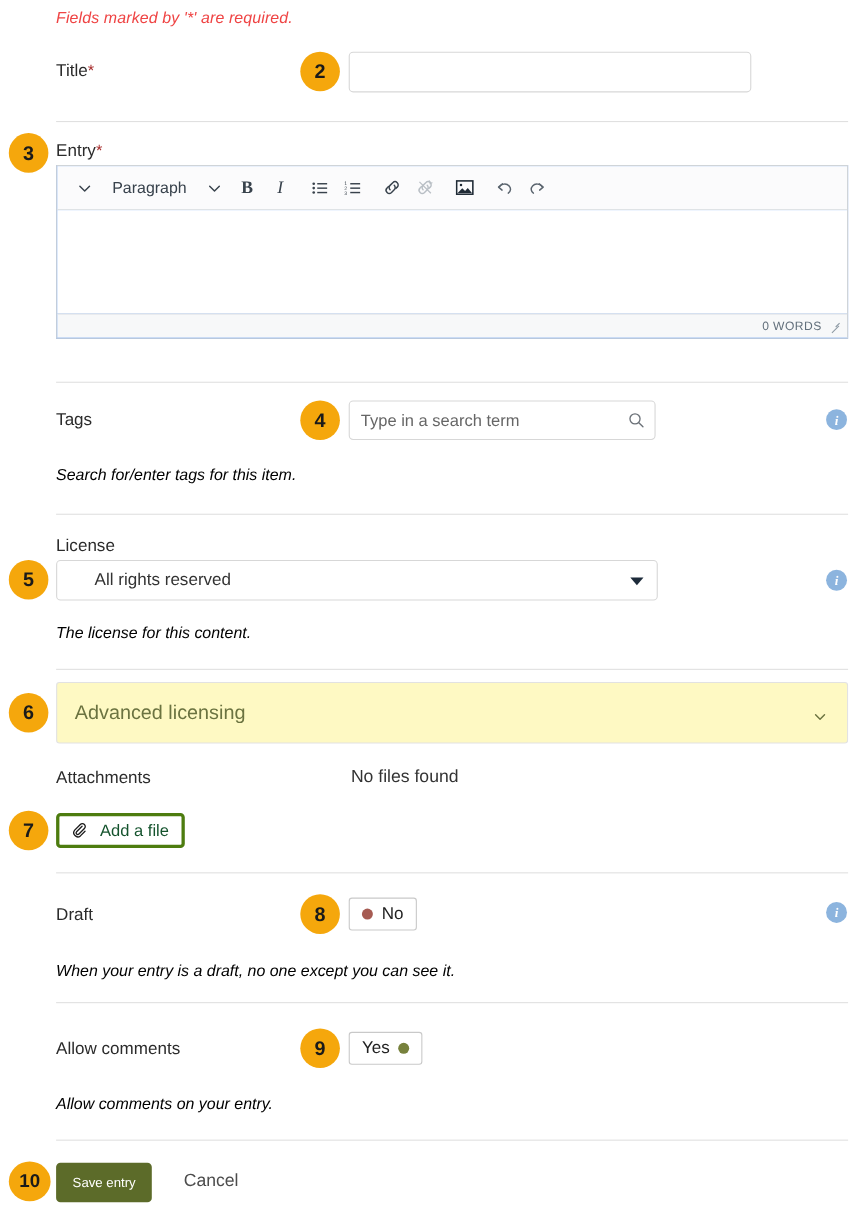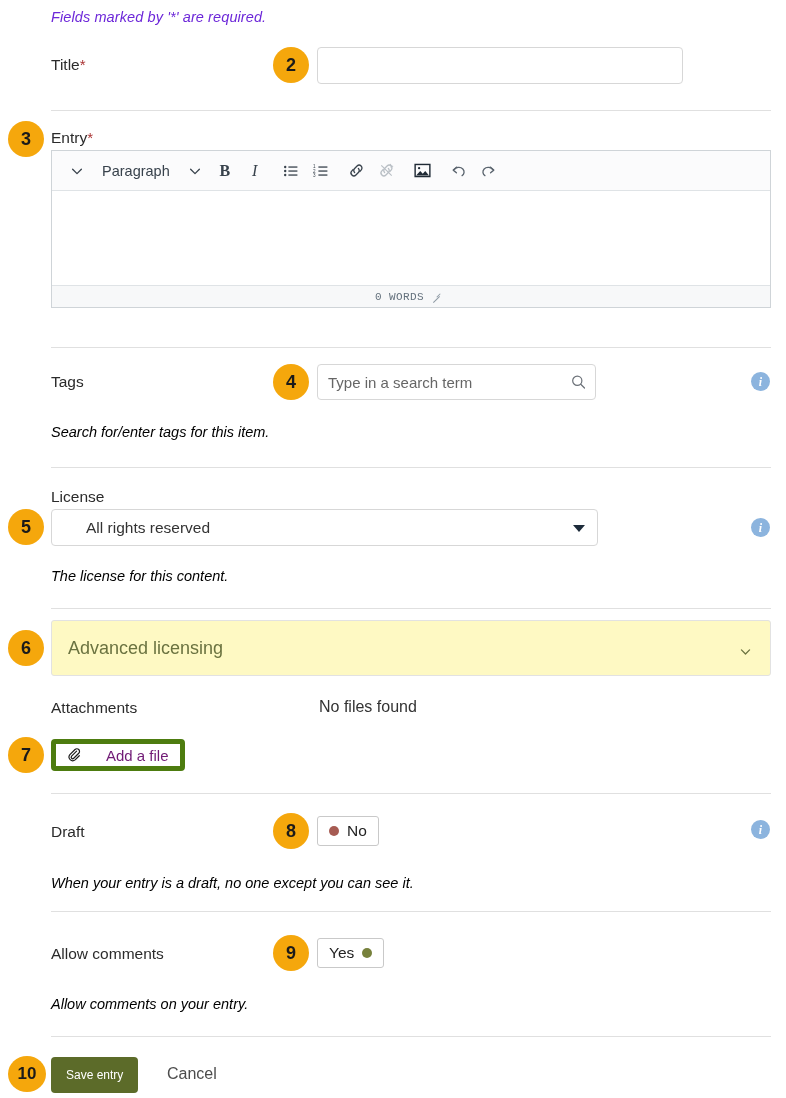--- a/index.html
+++ b/index.html
@@ -31,21 +31,21 @@
     width: 720px;
     height: 1px;
     background: #e0e0e0;
   }
   .req-note {
     position: absolute;
     left: 51px;
     top: 9px;
     font-style: italic;
     font-size: 14.5px;
-    color: #6d28d9;
+    color: #ef4444;
     letter-spacing: 0.1px;
   }
   .label {
     position: absolute;
     font-size: 15.5px;
     color: #2b2b2b;
     white-space: nowrap;
   }
   .star {
     color: #a33;
@@ -153,27 +153,26 @@
   .editor-body {
     height: 94px;
     background: #fff;
   }
   .editor-status {
     height: 22px;
     border-top: 1px solid #dfe3e6;
     background: #f7f8f9;
     display: flex;
     align-items: center;
-    justify-content: center;
+    justify-content: flex-end;
     padding-right: 6px;
     font-size: 11px;
     color: #63707c;
     letter-spacing: 0.4px;
     position: relative;
-    font-family: Liberation Mono, monospace;
   }
   .resize-grip {
     margin-left: 7px;
     width: 10px;
     height: 10px;
     position: relative;
   }
   .resize-grip::before,
   .resize-grip::after {
     content: "";
@@ -243,28 +242,28 @@
     top: 50%;
     margin-top: -6px;
     width: 13px;
     height: 13px;
   }
 
   
   .btn-outline {
     position: absolute;
     background: #fff;
-    border: 5px solid #4d7c0f;
+    border: 3px solid #4d7c0f;
     border-radius: 4px;
     display: flex;
     align-items: center;
-    gap: 24px;
+    gap: 11px;
     padding: 0 11px;
     font-size: 15px;
-    color: #701a75;
+    color: #14532d;
     height: 32px;
     cursor: pointer;
     font-family: "Liberation Sans", sans-serif;
   }
   .btn-primary {
     position: absolute;
     background: #5c6b29;
     border: none;
     border-radius: 4px;
     color: #fff;

